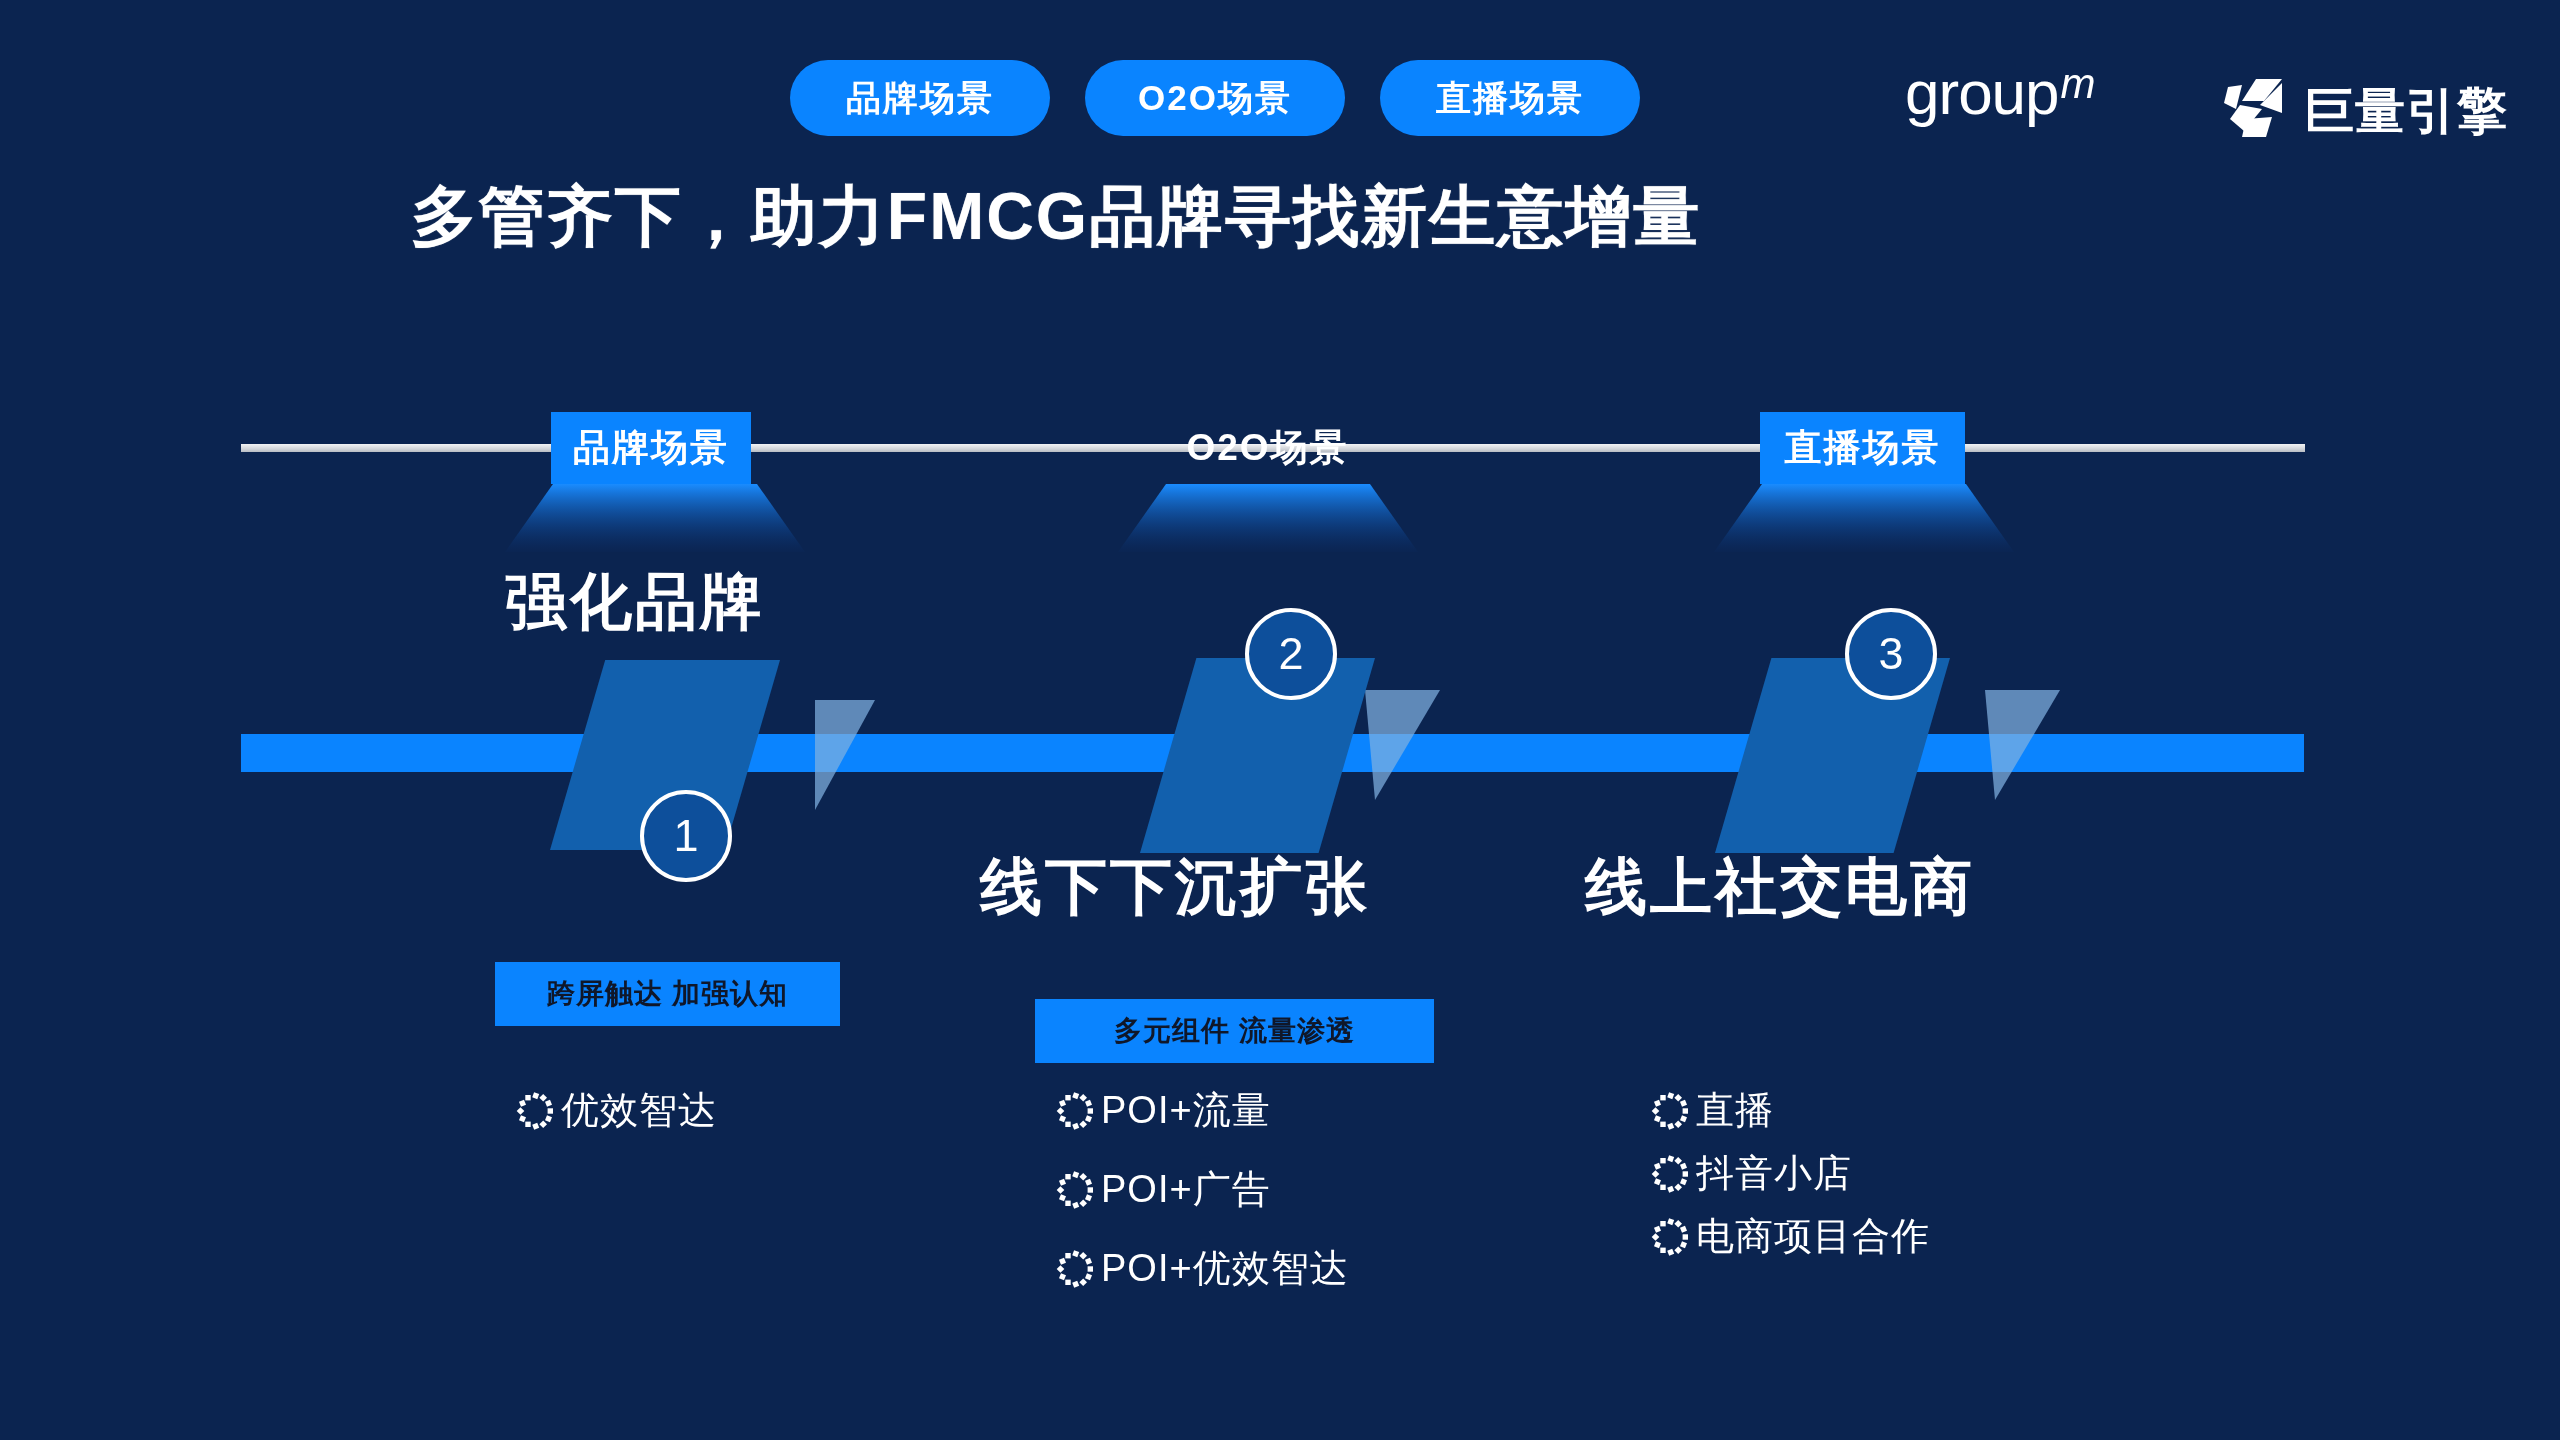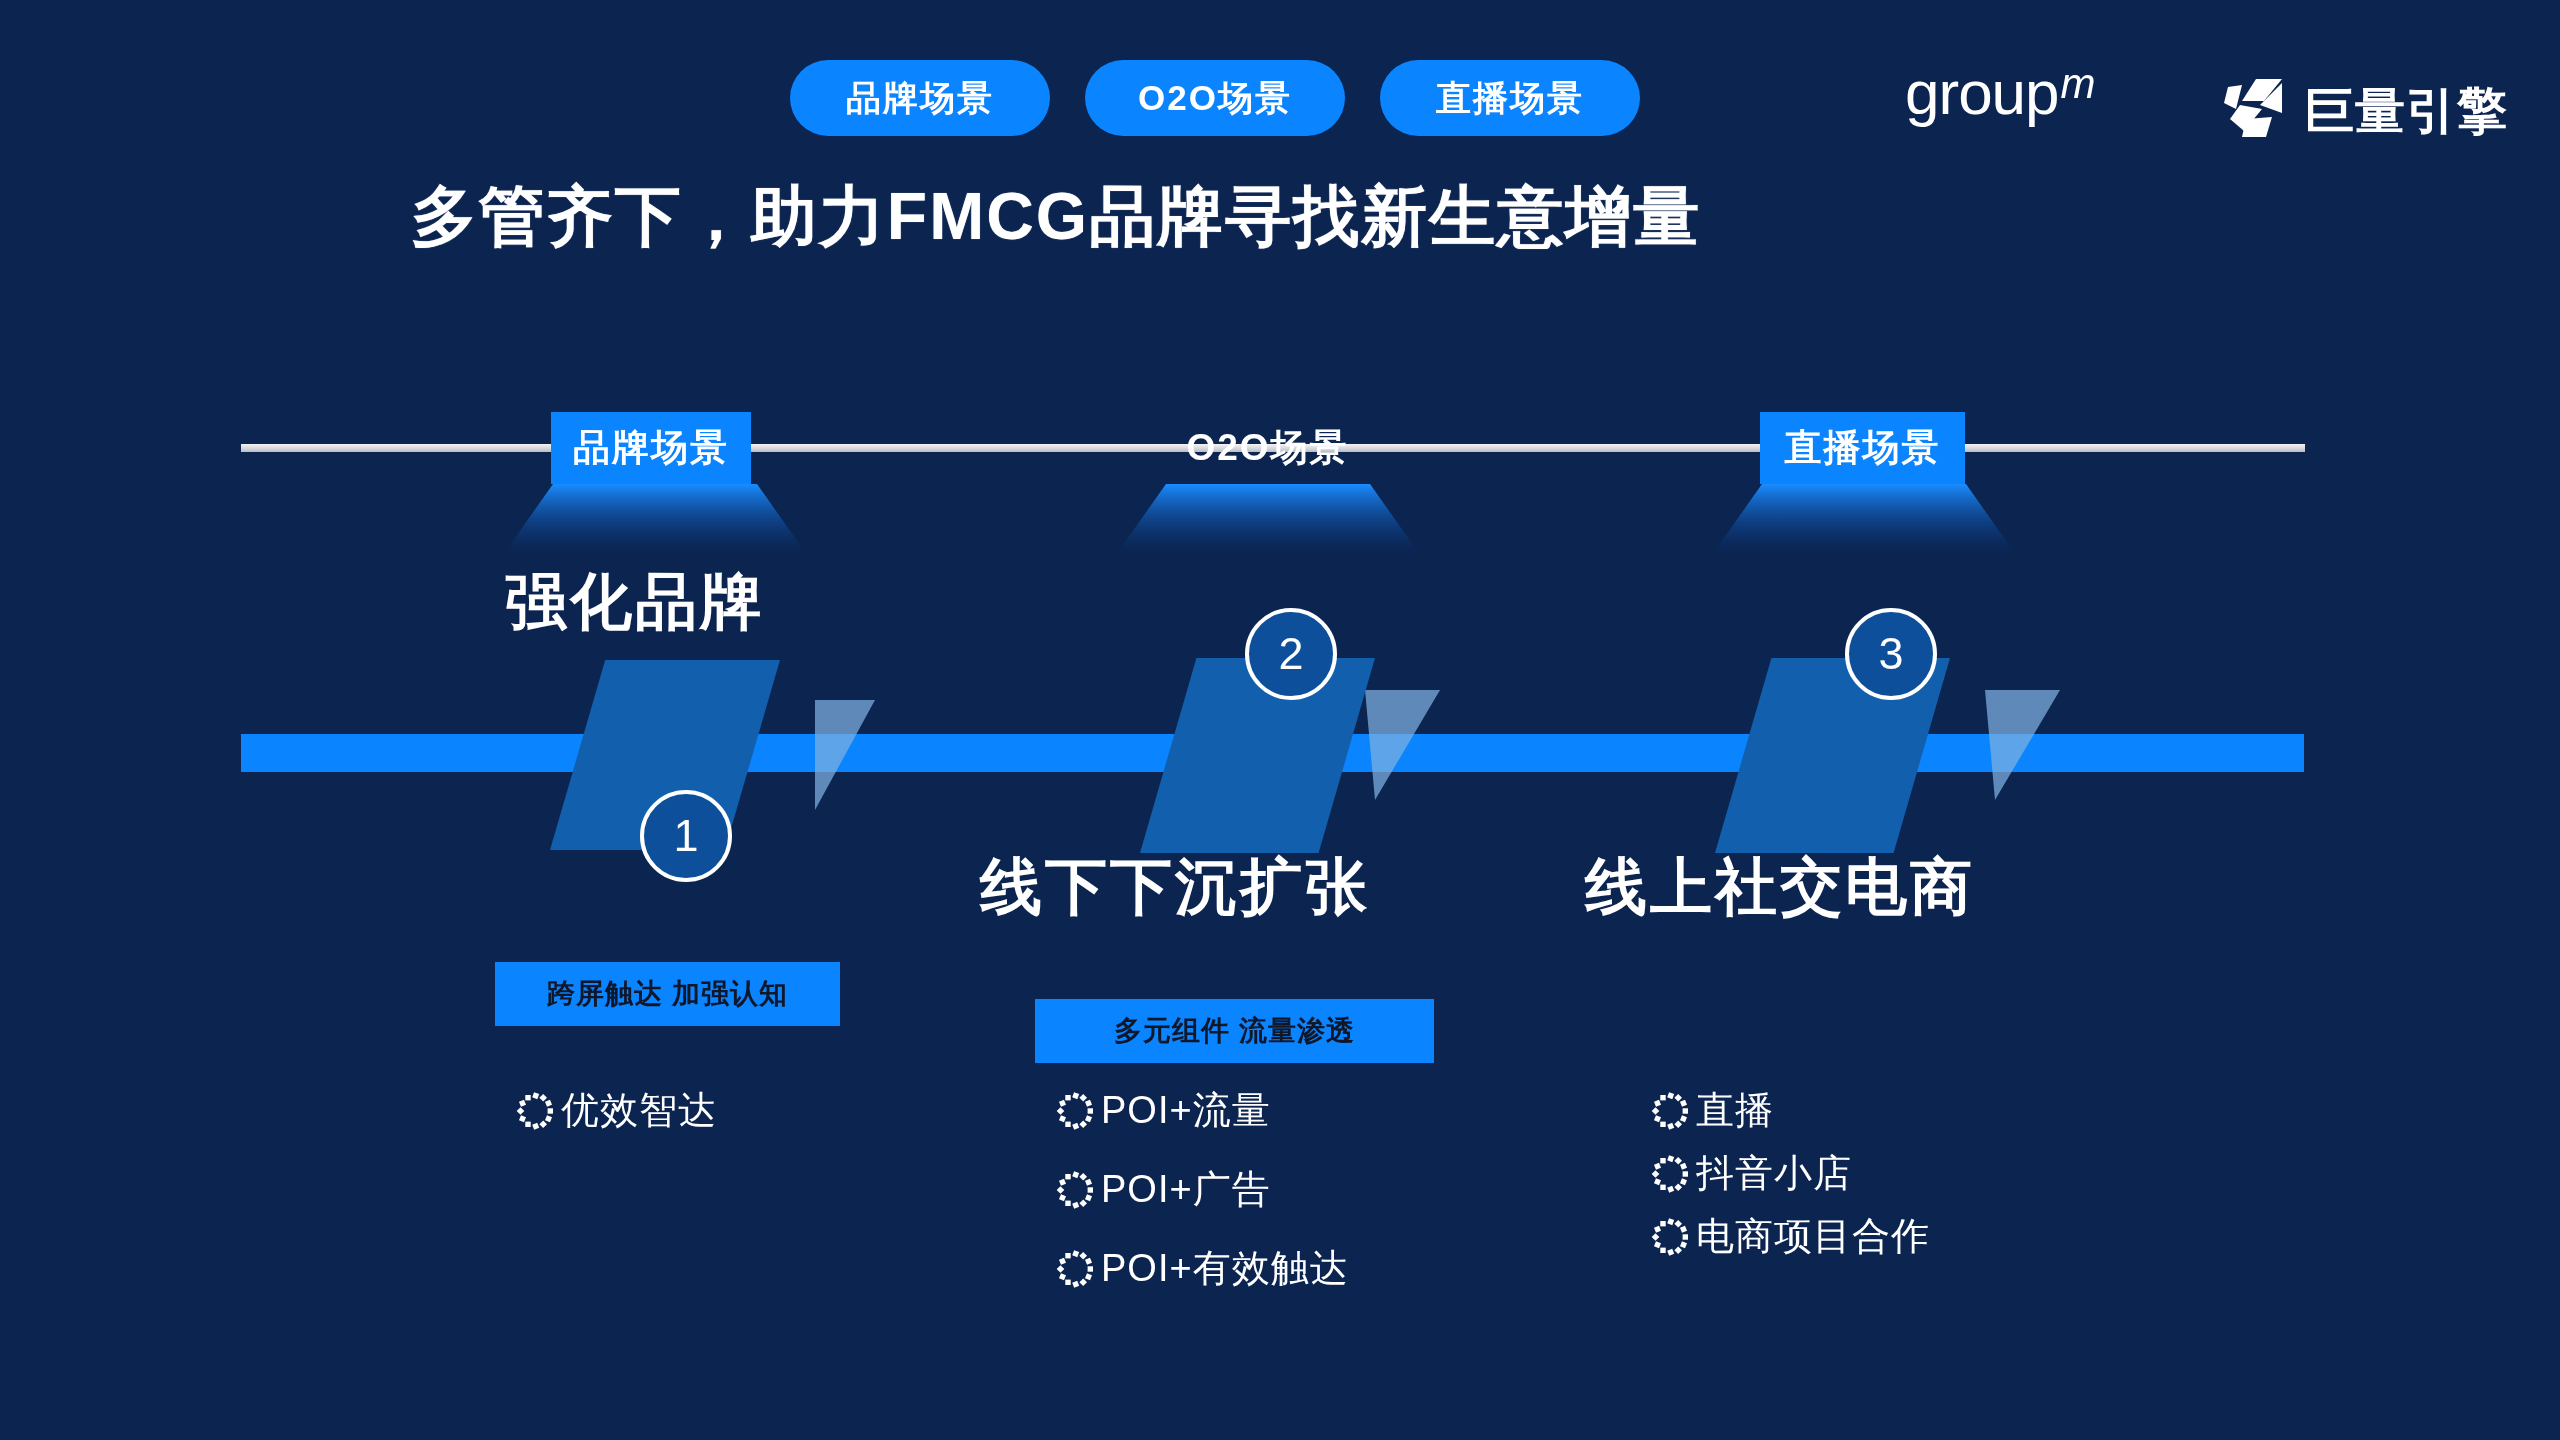--- a/index.html
+++ b/index.html
@@ -395,21 +395,21 @@
           <rect x="25.5" y="30.6" width="5.4" height="5.4" transform="rotate(135 28.2 33.3)"></rect>
           <rect x="18" y="32.6" width="5.4" height="5.4" transform="rotate(158 20.7 35.3)"></rect>
           <rect x="10.3" y="30.6" width="5.4" height="5.4" transform="rotate(180 13 33.3)"></rect>
           <rect x="4.8" y="25" width="5.4" height="5.4" transform="rotate(202 7.5 27.7)"></rect>
           <rect x="2.8" y="17.3" width="5.4" height="5.4" transform="rotate(225 5.5 20)"></rect>
           <rect x="4.8" y="9.6" width="5.4" height="5.4" transform="rotate(248 7.5 12.3)"></rect>
           <rect x="10.3" y="4" width="5.4" height="5.4" transform="rotate(270 13 6.7)"></rect>
         </g>
           </svg>
       </span>
-      <span class="bullet-text">POI+有效触达</span>
+      <span class="bullet-text">POI+优效智达</span>
     </div>
   </div>
 
   <div class="bullets" style="left:1650px;top:1085px;">
     <div class="bullet-item" style="margin-bottom:12px;">
       <span class="bullet-icon">
         <svg width="40" height="40" viewBox="0 0 40 40">
             <g fill="#ffffff">
           <rect x="18" y="2" width="5.4" height="5.4" transform="rotate(20 20.7 4.7)"></rect>
           <rect x="25.5" y="4" width="5.4" height="5.4" transform="rotate(45 28.2 6.7)"></rect>

